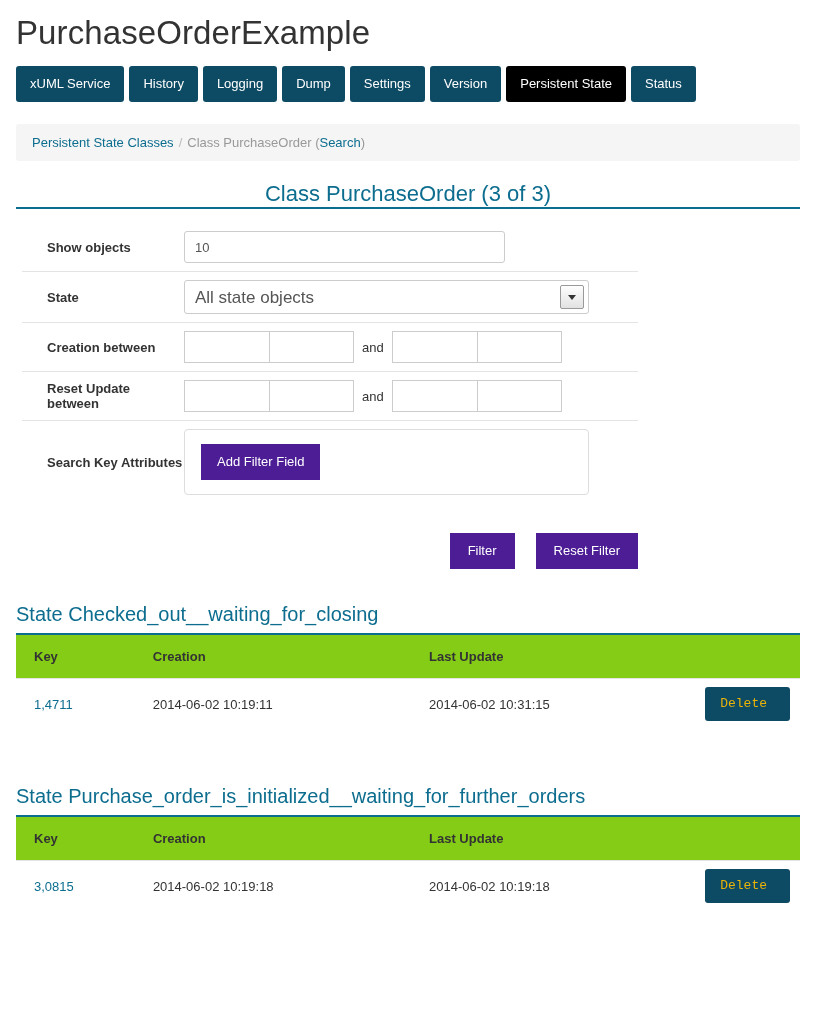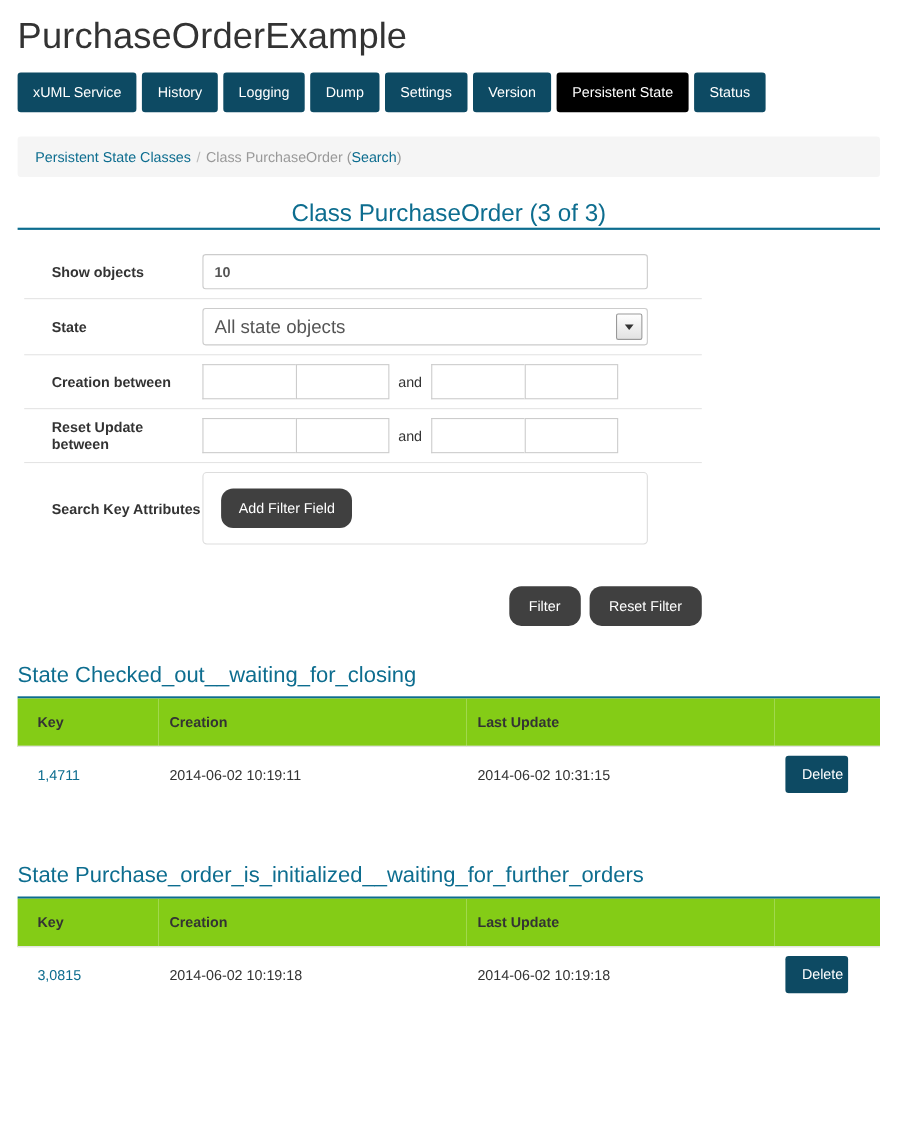--- a/index.html
+++ b/index.html
@@ -118,21 +118,21 @@
     height: 32px;
     border: 1px solid #cccccc;
     border-radius: 3px;
     padding: 4px 10px;
     font-size: 13px;
     color: #555555;
     font-family: "Liberation Sans", sans-serif;
     background: #ffffff;
     outline: none;
   }
-  .txt.wide { width: 405px; font-weight: bold; }
+  .txt.wide { width: 321px; }
   .txt.small { width: 85px; }
   .select-wrap {
     position: relative;
     width: 405px;
     height: 34px;
   }
   .select-wrap select {
     box-sizing: border-box;
     width: 405px;
     height: 34px;
@@ -181,34 +181,34 @@
   .between-row .pair { display: flex; }
   .between-row .pair .txt:first-child { border-right: none; }
   .filter-box {
     border: 1px solid #dddddd;
     border-radius: 4px;
     width: 405px;
     box-sizing: border-box;
     padding: 14px 16px;
   }
   .btn {
-    background: #404040;
+    background: #4c1d95;
     color: #ffffff;
     border: none;
-    border-radius: 11px;
+    border-radius: 0;
     font-size: 13px;
     padding: 11px 16px 12px 16px;
     cursor: pointer;
     font-family: "Liberation Sans", sans-serif;
     line-height: 1;
   }
   .form-actions {
     display: flex;
     justify-content: flex-end;
-    gap: 8px;
+    gap: 21px;
     width: 616px;
     margin-left: 6px;
     margin-top: 30px;
   }
   .form-actions .btn { padding: 11px 18px 12px 18px; }
   
   table.state-table {
     width: 100%;
     border-collapse: collapse;
     font-size: 13px;
@@ -230,27 +230,27 @@
   }
   table.state-table tbody tr:last-child td { border-bottom: none; }
   .col-key { width: 100px; padding-left: 18px !important; }
   .col-creation { width: 260px; }
   .col-update { width: 260px; }
   .col-action { text-align: left; }
   .key-link { color: #0d6d8f; text-decoration: none; }
   .delete-cell { padding-top: 8px !important; padding-bottom: 8px !important; }
   .delete-btn {
     background: #0d4a63;
-    color: #ffffff;
+    color: #eab308;
     border: none;
     border-radius: 3px;
     font-size: 13px;
-    padding: 10px 4px 11px 15px;
+    padding: 10px 23px 11px 15px;
     cursor: pointer;
-    font-family: Liberation Sans, sans-serif;
+    font-family: Liberation Mono, monospace;
     line-height: 1;
   }
   .spacer-40 { height: 22px; }
 </style>
 </head>
 <body>
 
 <div class="page">
 
   <h1 class="app-title">PurchaseOrderExample</h1>

